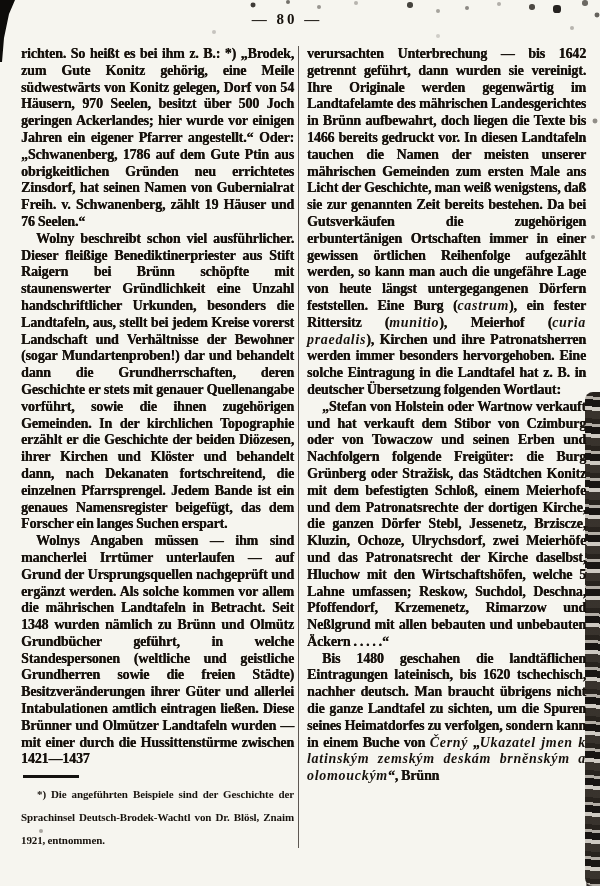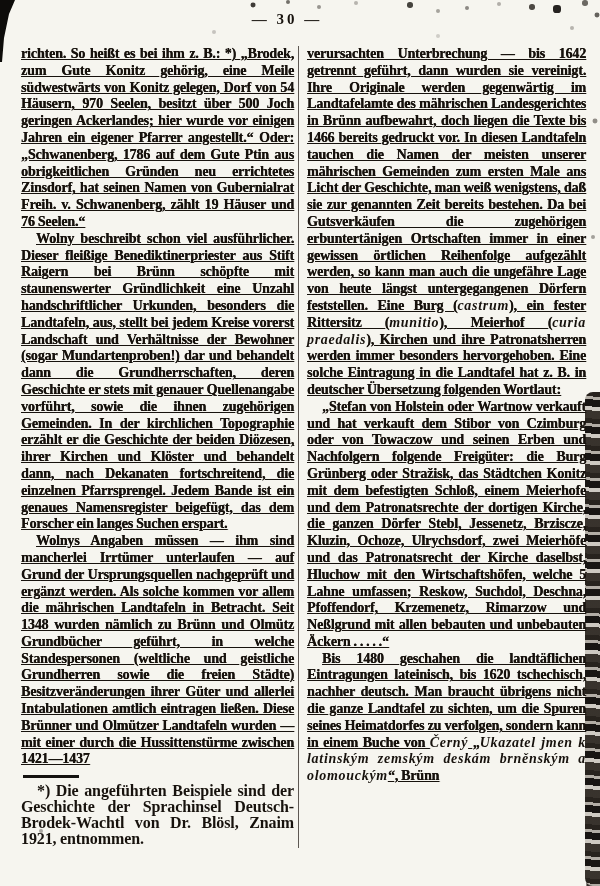--- a/index.html
+++ b/index.html
@@ -21,35 +21,35 @@
     position:absolute;top:46px;
     text-align:justify;
     font-size:14px;line-height:16.8px;
     letter-spacing:-0.15px;word-spacing:-0.4px;
     hyphens:auto;
   }
   .col-left{left:21px;width:273px;}
   .col-right{left:307px;width:279px;}
   .col p{margin:0;}
   .col p.indent{text-indent:15px;}
-  .fraktur{text-shadow:0.3px 0 0 currentColor;text-decoration:underline;}
+  .fraktur{text-shadow:0.3px 0 0 currentColor;}
   .antiqua{letter-spacing:0.7px;text-shadow:none;font-style:italic;}
   
   .divider{
     position:absolute;left:298px;top:46px;width:1px;height:802px;
     background:rgba(35,28,22,.72);
   }
   
   .footnote-sep{
     width:56px;height:3px;background:#141210;
     margin:7px 0 5px 2px;
     box-shadow:-1px 4px 0 -1.5px rgba(40,35,30,.55);
   }
   .footnote{
-    font-size:16px;line-height:16px;text-align:justify;
+    font-size:11px;line-height:23px;text-align:justify;
     text-indent:16px;letter-spacing:-0.1px;
   }
   
   .art{position:absolute;pointer-events:none;}
   .corner-tl{
     left:0;top:0;width:20px;height:62px;background:#0d0c0a;
     clip-path:polygon(0 0,15px 0,9px 14px,4px 38px,2px 62px,0 62px);
   }
   .specks-top{
     left:0;top:0;width:2px;height:2px;border-radius:50%;background:transparent;
@@ -89,21 +89,21 @@
 </style>
 </head>
 <body>
 
 <div class="page">
 
   <div class="art corner-tl"></div>
   <div class="art specks-top"></div>
   <div class="art gutter-right"></div>
 
-  <div class="pageno">— 30 —</div>
+  <div class="pageno">— 80 —</div>
 
   <div class="divider"></div>
 
   <div class="col col-left">
     <div>
         <p><span class="fraktur">richten. So heißt es bei ihm z. B.: *) „Brodek, zum Gute Konitz gehörig, eine Meile südwestwärts von Konitz gelegen, Dorf von 54 Häusern, 970 Seelen, besitzt über 500 Joch geringen Ackerlandes; hier wurde vor einigen Jahren ein eigener Pfarrer angestellt.“ Oder: „Schwanenberg, 1786 auf dem Gute Ptin aus obrigkeitlichen Gründen neu errichtetes Zinsdorf, hat seinen Namen von Gubernialrat Freih. v. Schwanenberg, zählt 19 Häuser und 76 Seelen.“</span></p>
         <p class="indent"><span class="fraktur">Wolny beschreibt schon viel ausführlicher. Dieser fleißige Benediktinerpriester aus Stift Raigern bei Brünn schöpfte mit staunenswerter Gründlichkeit eine Unzahl handschriftlicher Urkunden, besonders die Landtafeln, aus, stellt bei jedem Kreise vorerst Landschaft und Verhältnisse der Bewohner (sogar Mundartenproben!) dar und behandelt dann die Grundherrschaften, deren Geschichte er stets mit genauer Quellenangabe vorführt, sowie die ihnen zugehörigen Gemeinden. In der kirchlichen Topographie erzählt er die Geschichte der beiden Diözesen, ihrer Kirchen und Klöster und behandelt dann, nach Dekanaten fortschreitend, die einzelnen Pfarrsprengel. Jedem Bande ist ein genaues Namensregister beigefügt, das dem Forscher ein langes Suchen erspart.</span></p>
         <p class="indent"><span class="fraktur">Wolnys Angaben müssen — ihm sind mancherlei Irrtümer unterlaufen — auf Grund der Ursprungsquellen nachgeprüft und ergänzt werden. Als solche kommen vor allem die mährischen Landtafeln in Betracht. Seit 1348 wurden nämlich zu Brünn und Olmütz Grundbücher geführt, in welche Standespersonen (weltliche und geistliche Grundherren sowie die freien Städte) Besitzveränderungen ihrer Güter und allerlei Intabulationen amtlich eintragen ließen. Diese Brünner und Olmützer Landtafeln wurden — mit einer durch die Hussittenstürme zwischen 1421—1437</span></p>
       </div>
     <div class="footnote-sep"></div>

